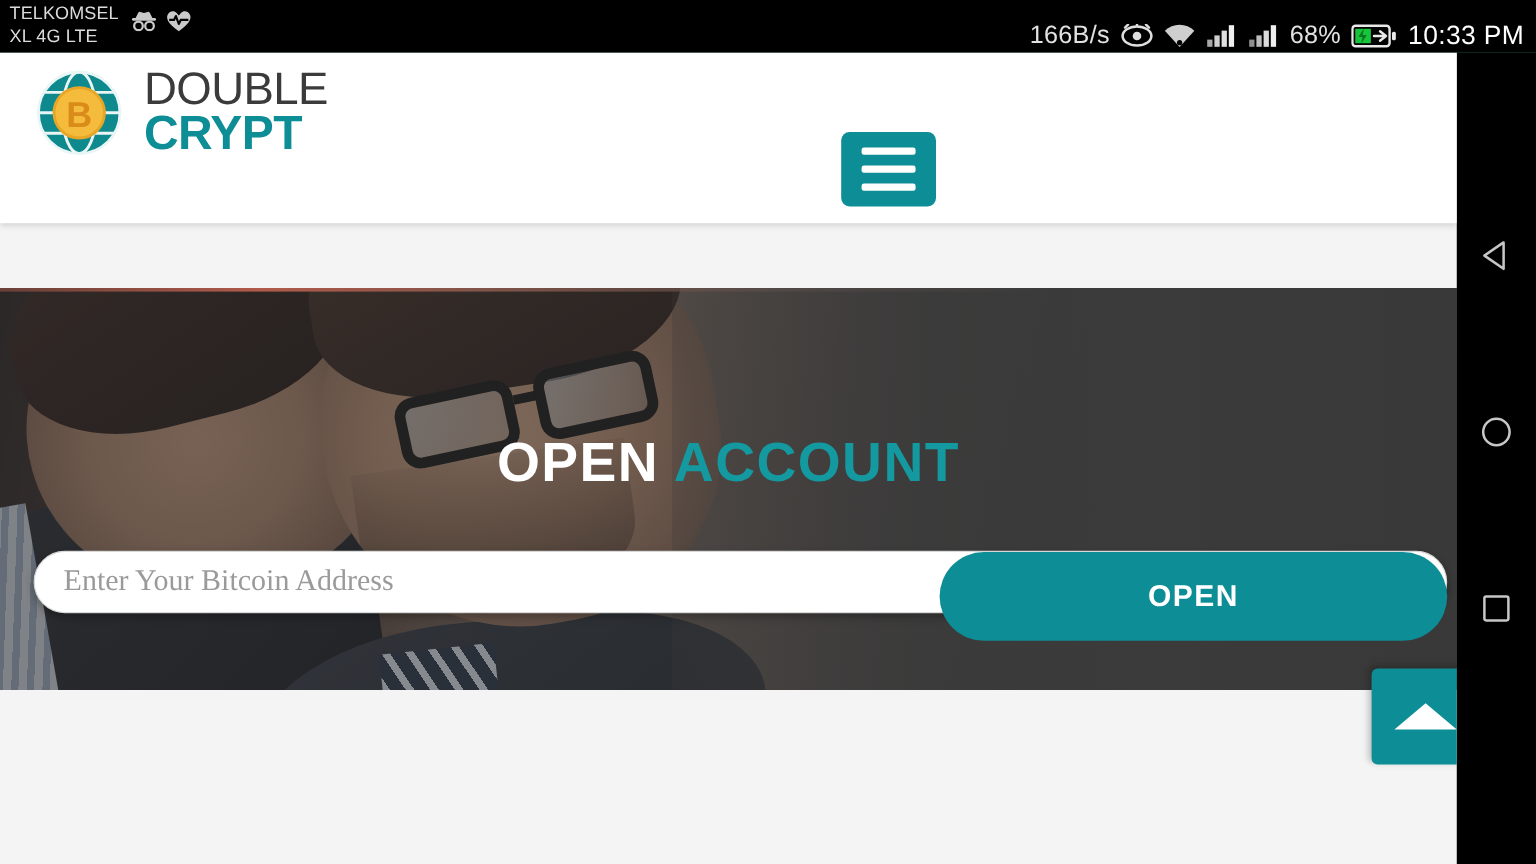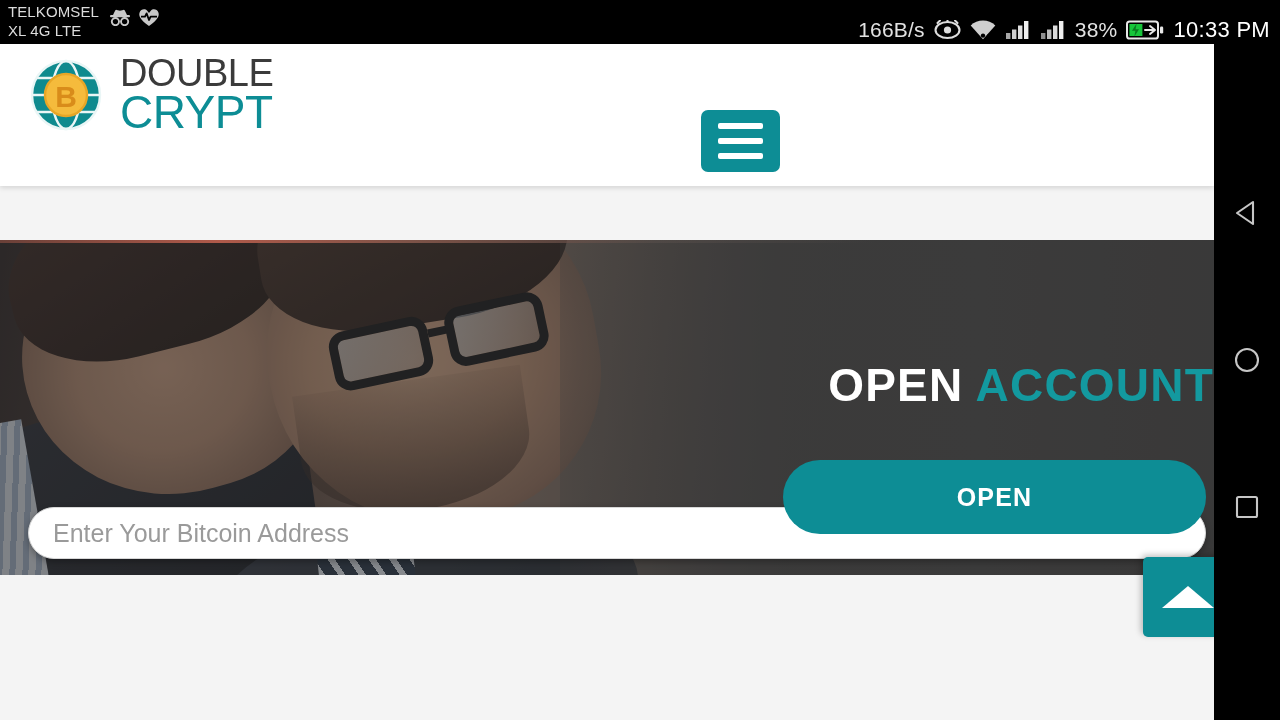--- a/index.html
+++ b/index.html
@@ -46,21 +46,21 @@
   
   .site-header{
     position:absolute; left:0; top:0; width:1214px; height:142px;
     background:#fff; box-shadow:0 2px 5px rgba(0,0,0,.13);
     z-index:5;
   }
   .logo{ position:absolute; left:28px; top:12px; display:flex; align-items:center; }
   .logo-globe{ position:relative; width:76px; height:76px; }
   .logo-word{ margin-left:16px; line-height:0.92; }
   .logo-l1{ font-size:38px; font-weight:normal; color:#3b3b3b; letter-spacing:-0.5px; }
-  .logo-l2{ font-size:46px; font-weight:normal; color:#0d8d95; letter-spacing:-0.5px; }
+  .logo-l2{ font-size:40px; font-weight:bold; color:#0d8d95; letter-spacing:-0.5px; }
 
   .hamburger{
     position:absolute; left:701px; top:66px; width:79px; height:62px;
     background:#0d8d95; border:none; border-radius:7px; cursor:pointer;
     display:flex; flex-direction:column; align-items:center; justify-content:center; gap:9px;
   }
   .hamburger span{ display:block; width:45px; height:6px; background:#fff; border-radius:2px; }
 
   
   .gap-strip{
@@ -102,33 +102,33 @@
     background:linear-gradient(150deg,#343b45,#1b2026); transform:rotate(-5deg); }
   .hp-tie{ position:absolute; left:326px; top:300px; width:96px; height:200px;
     background:repeating-linear-gradient(62deg,#253444 0 11px,#e7edf3 11px 17px); transform:rotate(-6deg); }
   .hp-rightwash{ position:absolute; left:560px; top:0; width:660px; height:335px;
     background:linear-gradient(90deg,rgba(70,70,70,.25) 0%,rgba(72,71,69,.88) 34%,#4a4947 64%,#464543 100%); }
   .hp-tint{ position:absolute; inset:0; background:rgba(46,46,48,.52); }
   .hp-topline{ position:absolute; left:0; top:0; width:1214px; height:3px;
     background:linear-gradient(90deg,#6a4038,#b05a4a 18%,#7d5348 34%,rgba(90,80,76,.5) 54%,rgba(75,74,72,0) 72%); }
 
   .hero-title{
-    position:absolute; left:0; top:118px; width:1214px; text-align:right;
+    position:absolute; left:0; top:118px; width:1214px; text-align:center;
     font-size:46px; font-weight:bold; letter-spacing:1.2px;
   }
   .ht-a{ color:#ffffff; }
   .ht-b{ color:#13999f; }
 
   .form-row{ position:absolute; left:28px; top:219px; width:1178px; height:72px; }
   .addr-input{
     position:absolute; left:0; top:0; width:1178px; height:52px;
     background:#fff; border:1px solid #d8d8d8; border-radius:36px;
     box-shadow:0 3px 7px rgba(0,0,0,.30);
-    font-family:Liberation Sans, sans-serif; font-size:25px; color:#3a3a3a;
-    padding:0 260px 0 24px; outline:none;margin-top:48px;
+    font-family:Liberation Serif, serif; font-size:25px; color:#3a3a3a;
+    padding:0 260px 0 24px; outline:none;
   }
   .addr-input::placeholder{ color:#9a9a9a; }
   .open-btn{
     position:absolute; left:755px; top:1px; width:423px; height:74px;
     background:#0d8d95; border:none; border-radius:37px; cursor:pointer;
     color:#fff; font-family:"Liberation Sans", sans-serif;
     font-size:25px; font-weight:bold; letter-spacing:1.2px;
   }
 
   .below-hero{ position:absolute; left:0; top:531px; width:1214px; height:145px; background:#f4f4f4; }
@@ -184,21 +184,21 @@
         <rect x="7" y="9.5" width="4.4" height="9.5" fill="#cfcfcf"></rect>
         <rect x="13" y="5.5" width="4.4" height="13.5" fill="#e0e0e0"></rect>
         <rect x="19" y="1" width="4.4" height="18" fill="#efefef"></rect>
       </svg>
       <svg width="26" height="20" viewBox="0 0 26 20">
         <rect x="1" y="13" width="4.4" height="6" fill="#8f8f8f"></rect>
         <rect x="7" y="9.5" width="4.4" height="9.5" fill="#bdbdbd"></rect>
         <rect x="13" y="5.5" width="4.4" height="13.5" fill="#dcdcdc"></rect>
         <rect x="19" y="1" width="4.4" height="18" fill="#efefef"></rect>
       </svg>
-      <span class="sb-text">38%</span>
+      <span class="sb-text">68%</span>
       <svg width="38" height="22" viewBox="0 0 38 22">
         <rect x="1" y="2.5" width="31" height="17" rx="2.6" fill="none" stroke="#e8e8e8" stroke-width="2"></rect>
         <rect x="34" y="7.5" width="3.2" height="7" rx="1.3" fill="#e8e8e8"></rect>
         <rect x="3.4" y="5" width="13" height="12" fill="#17c53b"></rect>
         <path d="M10.6 4.6 L6 11.8 h3.4 l-1 5.6 L13 10.2 h-3.4 z" fill="#0a7a22"></path>
         <path d="M19 11 h9 M24 7 l5 4 -5 4" stroke="#e8e8e8" stroke-width="2" fill="none" stroke-linecap="round" stroke-linejoin="round"></path>
       </svg>
       <span class="sb-clock">10:33 PM</span>
     </div>
   </div>

